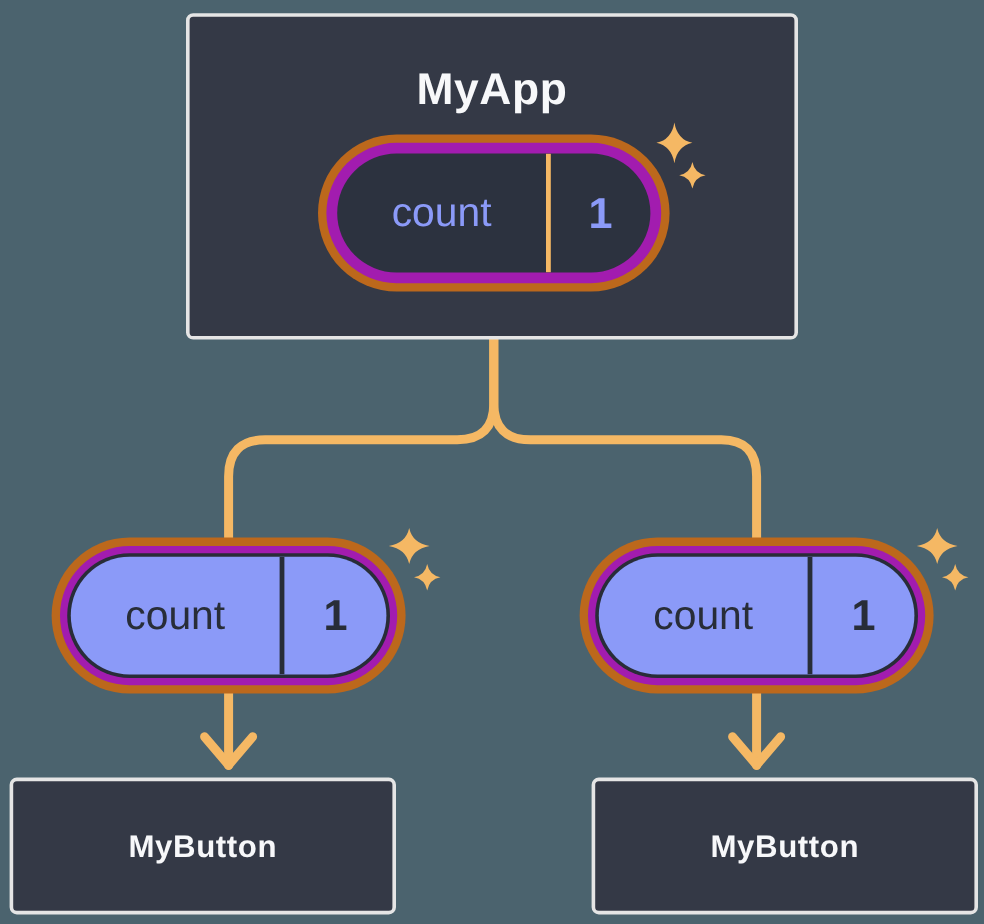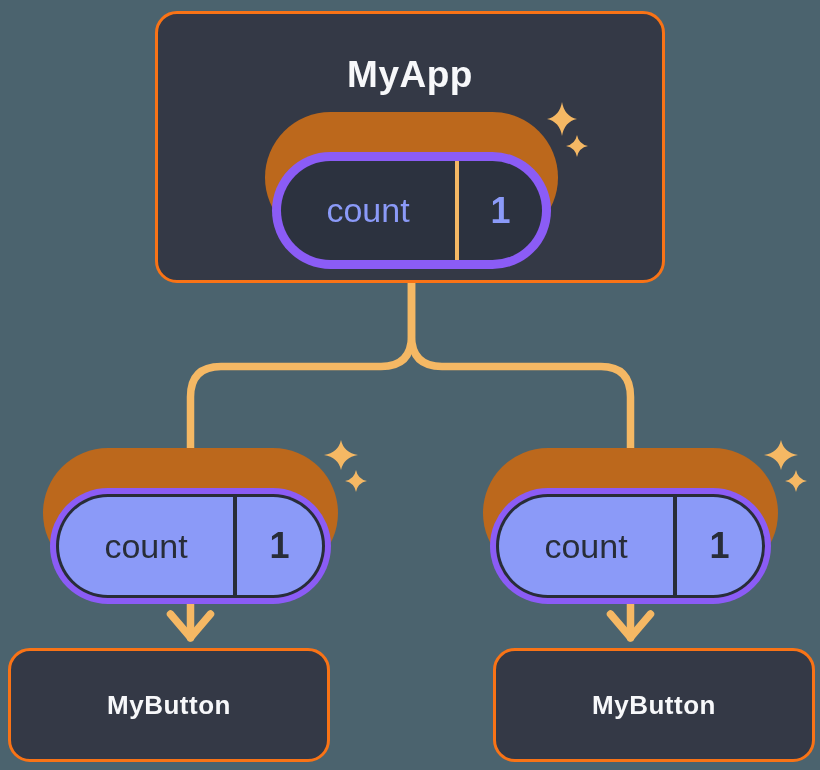--- a/index.html
+++ b/index.html
@@ -6,22 +6,22 @@
   .canvas{
     position:relative;width:820px;height:770px;overflow:hidden;
     background:#4B636E;
     font-family:"Liberation Sans","DejaVu Sans",sans-serif;
   }
   svg.layer{position:absolute;left:0;top:0;width:820px;height:770px;}
   .connector-layer{z-index:1;}
   .sparkle-layer{z-index:6;pointer-events:none;}
 
   .card{
-    position:absolute;background:#343946;border:3px solid #f97316;
-    border-radius:22px;box-sizing:border-box;z-index:2;
+    position:absolute;background:#343946;border:3px solid #e5e5e5;
+    border-radius:6px;box-sizing:border-box;z-index:2;
   }
   .card-myapp{left:155px;top:11px;width:510px;height:272px;}
   .card-btn-left{left:8px;top:648px;width:322px;height:114px;}
   .card-btn-right{left:493px;top:648px;width:322px;height:114px;}
 
   .app-title{
     position:absolute;left:0;right:0;top:40px;text-align:center;
     font-size:37px;font-weight:600;color:#F7F8FA;letter-spacing:.5px;
   }
   .btn-title{
@@ -31,22 +31,22 @@
   }
 
   .pill{position:absolute;z-index:3;box-sizing:border-box;}
   .state-pill{left:107px;top:98px;width:293px;height:131px;}
   .prop-pill{width:295px;height:130px;}
   .prop-left{left:43px;top:448px;}
   .prop-right{left:483px;top:448px;}
 
   .ring-outer{width:100%;height:100%;background:#BC681C;border-radius:999px;
     padding:7px;box-sizing:border-box;}
-  .ring-inner{width:100%;height:100%;background:#8b5cf6;border-radius:999px;
-    padding:9px;box-sizing:border-box;margin-top:33px;}
+  .ring-inner{width:100%;height:100%;background:#a21caf;border-radius:999px;
+    padding:9px;box-sizing:border-box;}
   .prop-pill .ring-inner{padding:6px;}
   .pill-edge{width:100%;height:100%;background:#282D38;border-radius:999px;
     padding:3px;box-sizing:border-box;}
   .pill-body{width:100%;height:100%;border-radius:999px;display:flex;
     overflow:hidden;align-items:stretch;}
   .state-body{background:#2C323F;}
   .prop-body{background:#8B9AF8;}
 
   .cell{display:flex;align-items:center;justify-content:center;}
   .cell-name{width:174px;font-size:34px;}

